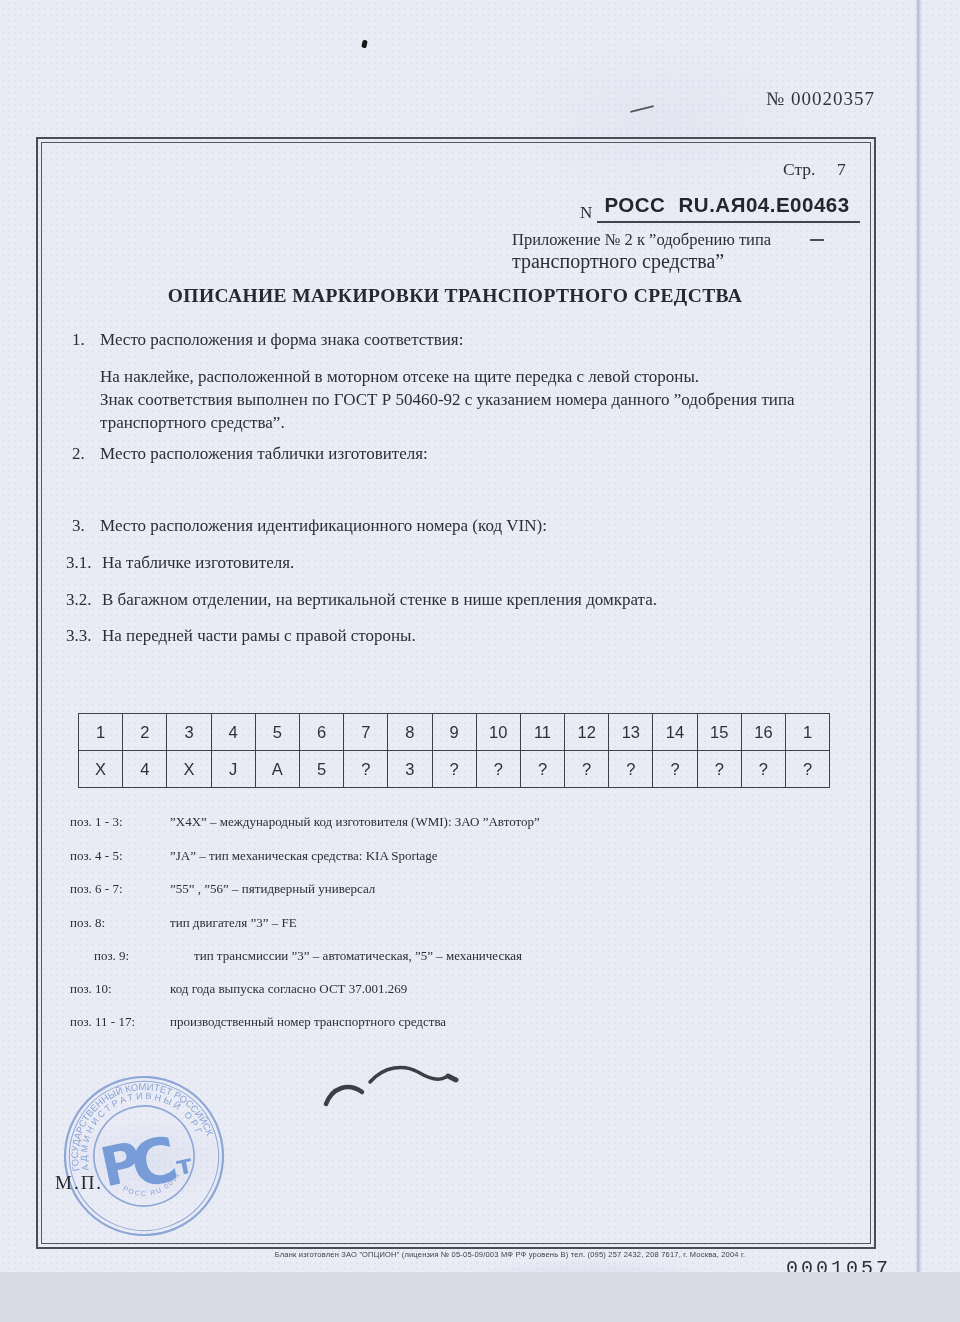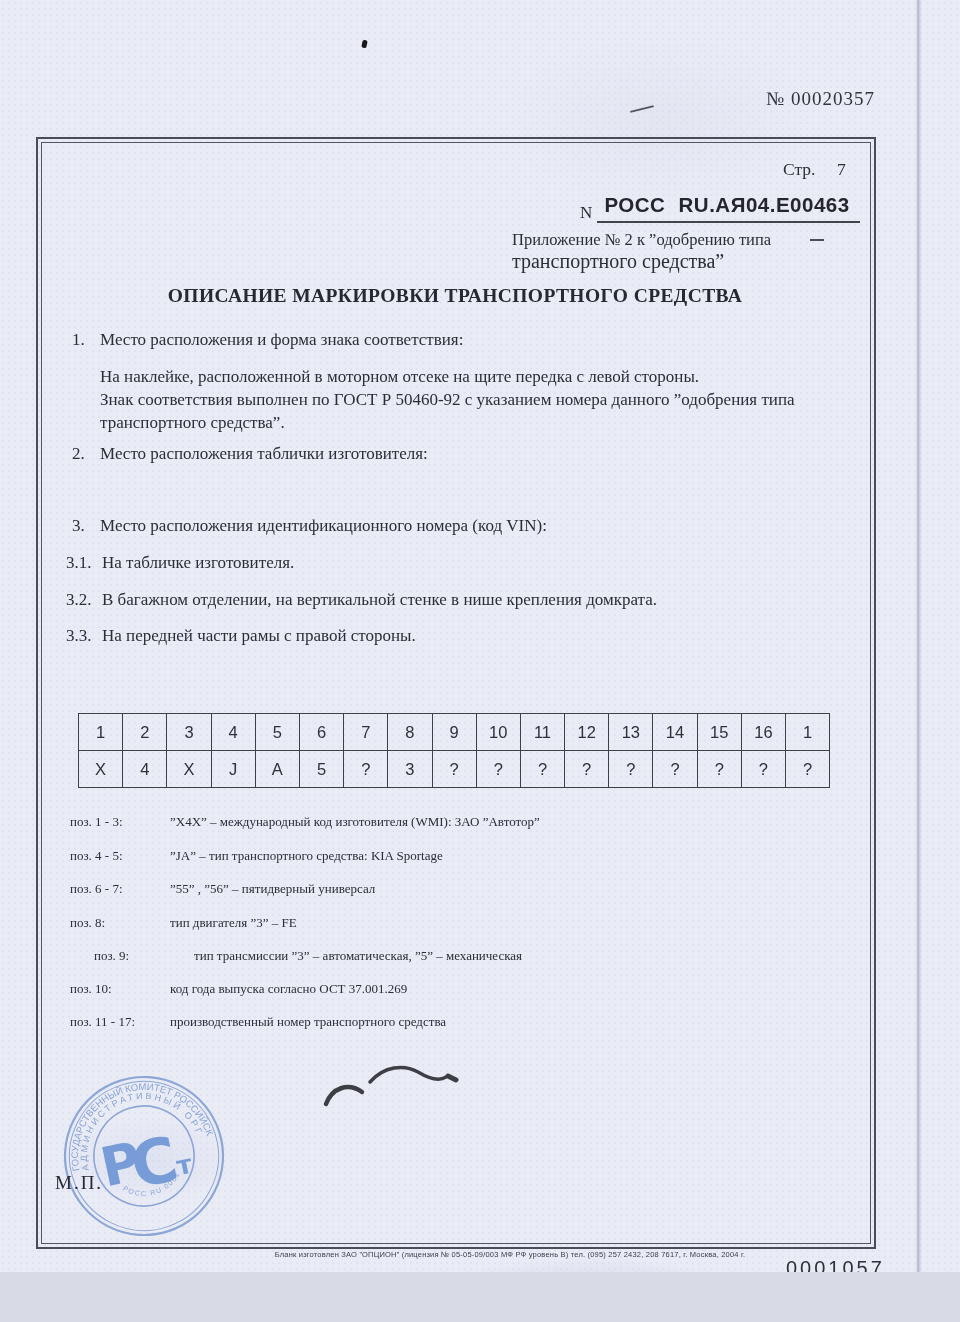--- a/index.html
+++ b/index.html
@@ -42,21 +42,21 @@
   .pos-row{position:absolute;left:70px;font-size:13px;white-space:nowrap;}
   .pos-label{display:inline-block;min-width:100px;}
   .mp{left:55px;top:1172px;font-size:19px;letter-spacing:2px;color:#26292f;z-index:3;}
   .stamp{left:56px;top:1068px;z-index:2;}
   .smudge{left:318px;top:1052px;}
   .corner-mark{left:0px;top:1306px;width:9px;height:16px;background:#1f2125;}
   .scan-streak{left:916px;top:0px;width:6px;height:1322px;
     background:linear-gradient(to right,transparent,rgba(125,138,172,.55),rgba(150,160,190,.25),transparent);}
   .fine-print{left:200px;top:1250px;width:620px;text-align:center;
     font-family:"Liberation Sans",sans-serif;font-size:7.5px;color:#3c414c;letter-spacing:.2px;}
-  .serial{left:786px;top:1257px;font-family:Liberation Sans, sans-serif;
+  .serial{left:786px;top:1257px;font-family:Liberation Mono, monospace;
     font-size:20px;letter-spacing:3px;color:#2e3138;}
 </style>
 </head>
 <body>
 
 <div class="page">
 
   <div class="abs ink-dot"></div>
   <div class="abs pen-dash"></div>
   <div class="abs corner-mark"></div>
@@ -141,21 +141,21 @@
           <td>?</td>
           <td>?</td>
           <td>?</td>
           <td>?</td>
         </tr>
       </tbody>
   </table>
 
   <div>
       <div class="pos-row" style="top: 814px;"><span class="pos-label">поз. 1 - 3:</span><span>”Х4Х” – международный код изготовителя (WMI): ЗАО ”Автотор”</span></div>
-      <div class="pos-row" style="top: 848px;"><span class="pos-label">поз. 4 - 5:</span><span>”JA” – тип транспортного средства: KIA Sportage</span></div>
+      <div class="pos-row" style="top: 848px;"><span class="pos-label">поз. 4 - 5:</span><span>”JA” – тип механическая средства: KIA Sportage</span></div>
       <div class="pos-row" style="top: 881px;"><span class="pos-label">поз. 6 - 7:</span><span>”55” , ”56” – пятидверный универсал</span></div>
       <div class="pos-row" style="top: 915px;"><span class="pos-label">поз. 8:</span><span>тип двигателя ”3” – FE</span></div>
       <div class="pos-row" style="top: 948px; margin-left: 24px;"><span class="pos-label">поз. 9:</span><span>тип трансмиссии ”3” – автоматическая, ”5” – механическая</span></div>
       <div class="pos-row" style="top: 981px;"><span class="pos-label">поз. 10:</span><span>код года выпуска согласно ОСТ 37.001.269</span></div>
       <div class="pos-row" style="top: 1014px;"><span class="pos-label">поз. 11 - 17:</span><span>производственный номер транспортного средства</span></div>
     </div>
 
   <div class="abs mp">М.П.</div>
 
   <svg class="abs stamp" width="176" height="176" viewBox="-88 -88 176 176">

